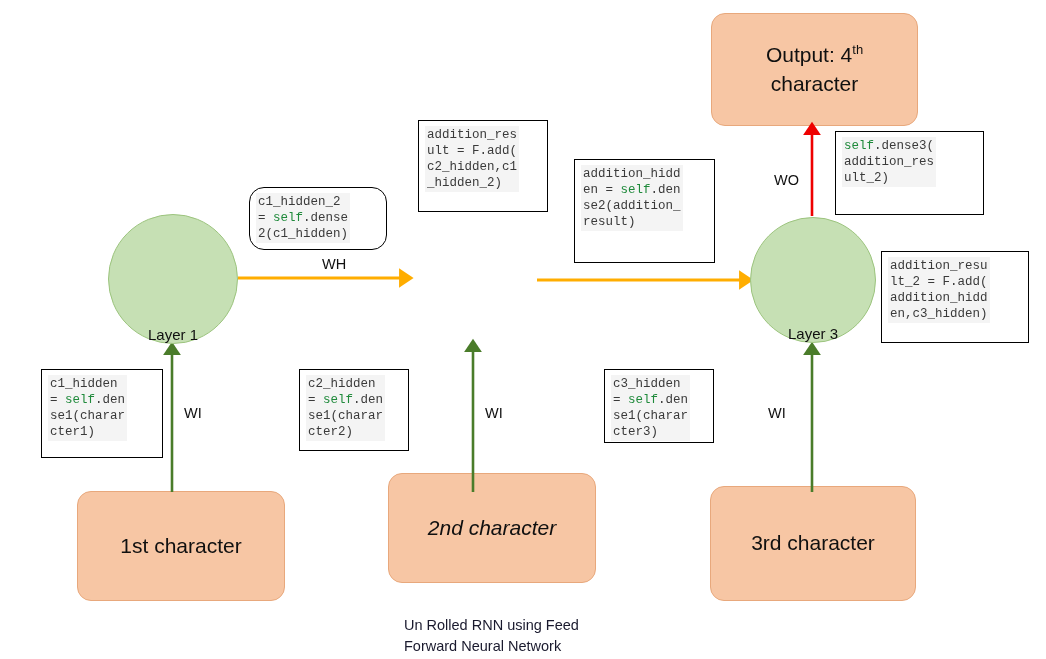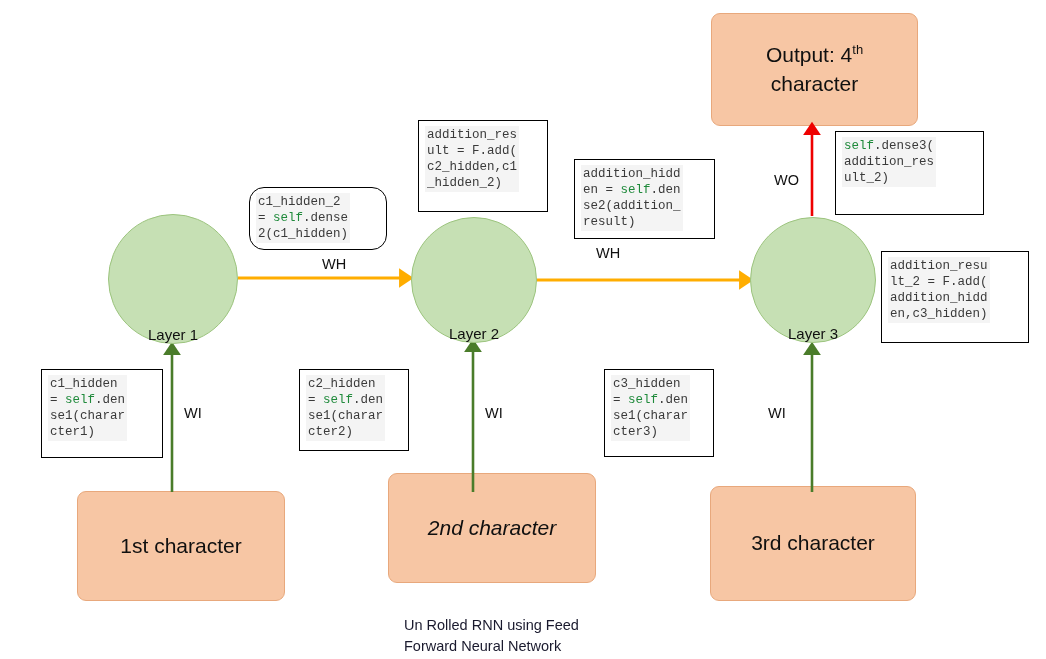--- a/index.html
+++ b/index.html
@@ -14,21 +14,21 @@
     background: #ffffff;
     overflow: hidden;
     font-family: "Liberation Sans", sans-serif;
   }
 
   
   .charbox {
     position: absolute;
     background: #f7c6a4;
     border: 1px solid #e8a87c;
-    border-radius: 9px;
+    border-radius: 14px;
     display: flex;
     align-items: center;
     justify-content: center;
     text-align: center;
     color: #101010;
     font-size: 21px;
     line-height: 1.35;
     box-sizing: border-box;
   }
   .charbox.output { font-size: 21px; }
@@ -142,23 +142,20 @@
   <div class="charbox output" style="left:711px; top:13px; width:207px; height:113px;">
     <div>
       <span>Output: 4</span><sup>th</sup><br>
       <span>character</span>
     </div>
   </div>
 
   <div class="circle" style="left:108px; top:214px; width:130px; height:130px;">
     <span>Layer 1</span>
   </div>
-  <div class="circle" style="left:411px; top:217px; width:126px; height:126px;">
-    <span>Layer 2</span>
-  </div>
   <div class="circle" style="left:750px; top:217px; width:126px; height:126px;">
     <span>Layer 3</span>
   </div>
 
   <div class="charbox" style="left:77px; top:491px; width:208px; height:110px;">
     <span>1st character</span>
   </div>
   <div class="charbox" style="left:388px; top:473px; width:208px; height:110px;font-style:italic;">
     <span>2nd character</span>
   </div>
@@ -180,41 +177,41 @@
 <span>cter1)</span></pre>
   </div>
 
   <div class="codebox" style="left:299px; top:369px; width:110px; height:82px;">
     <pre><span>c2_hidden</span>
 <span>= </span><span class="kw">self</span><span>.den</span>
 <span>se1(charar</span>
 <span>cter2)</span></pre>
   </div>
 
-  <div class="codebox" style="left:604px; top:369px; width:110px; height:88px;">
+  <div class="codebox" style="left:604px; top:369px; width:110px; height:74px;">
     <pre><span>c3_hidden</span>
 <span>= </span><span class="kw">self</span><span>.den</span>
 <span>se1(charar</span>
 <span>cter3)</span></pre>
   </div>
 
   <div class="codebox" style="left:249px; top:187px; width:138px; height:63px;border-radius:15px;">
     <pre><span>c1_hidden_2</span>
 <span>= </span><span class="kw">self</span><span>.dense</span>
 <span>2(c1_hidden)</span></pre>
   </div>
 
   <div class="codebox" style="left:418px; top:120px; width:130px; height:92px;">
     <pre><span>addition_res</span>
 <span>ult = F.add(</span>
 <span>c2_hidden,c1</span>
 <span>_hidden_2)</span></pre>
   </div>
 
-  <div class="codebox" style="left:574px; top:159px; width:141px; height:80px;">
+  <div class="codebox" style="left:574px; top:159px; width:141px; height:104px;">
     <pre><span>addition_hidd</span>
 <span>en = </span><span class="kw">self</span><span>.den</span>
 <span>se2(addition_</span>
 <span>result)</span></pre>
   </div>
 
   <div class="codebox" style="left:881px; top:251px; width:148px; height:92px;">
     <pre><span>addition_resu</span>
 <span>lt_2 = F.add(</span>
 <span>addition_hidd</span>

